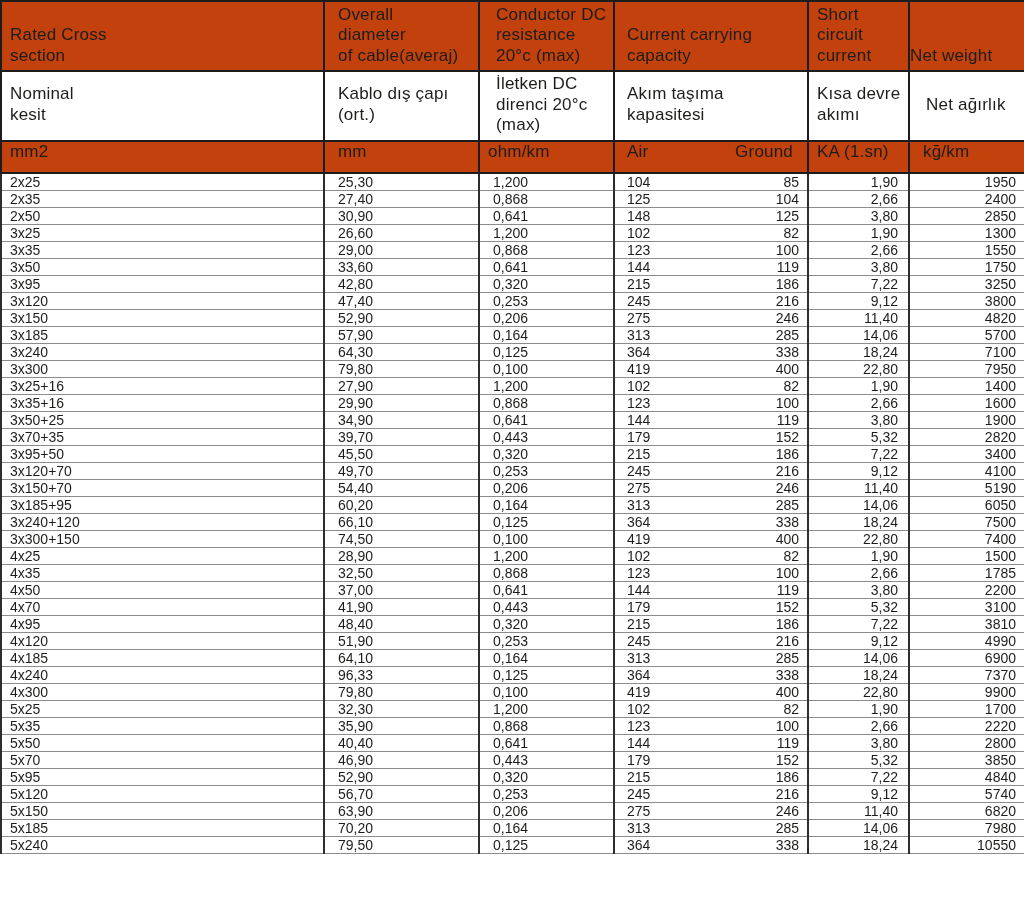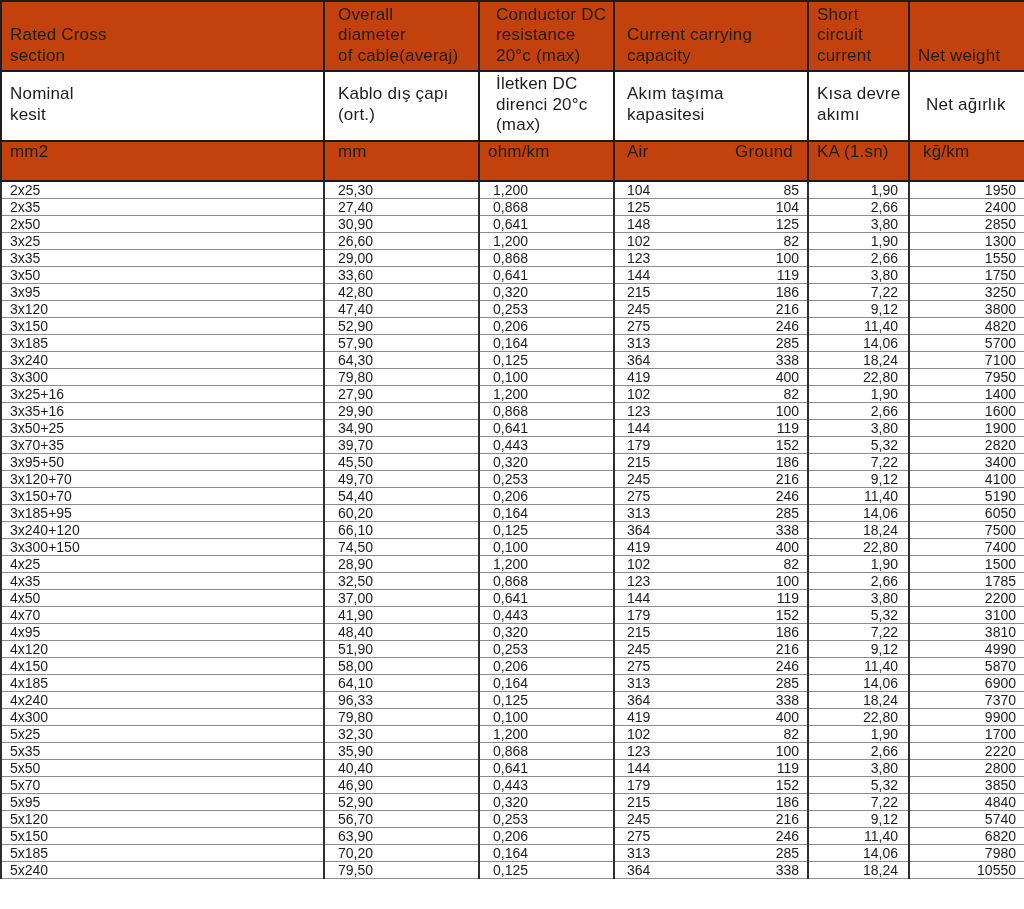--- a/index.html
+++ b/index.html
@@ -31,25 +31,25 @@
     font-weight: normal;
     text-align: left;
     white-space: pre-line;
     font-size: 17px;
     line-height: 20.5px;
     letter-spacing: 0.2px;
     padding: 2px 4px 4px 8px;
   }
   thead tr.hrow1 th { height: 70px; vertical-align: bottom; }
   thead tr.hrow2 th { height: 68px; vertical-align: middle; background: #ffffff; }
-  thead tr.units th { height: 24px; vertical-align: middle; padding-top: 0; padding-bottom: 18px; }
+  thead tr.units th { height: 24px; vertical-align: middle; padding-top: 0; padding-bottom: 10px; }
   th.pl13 { padding-left: 13px; }
   th.pl12 { padding-left: 12px; }
   th.pl6  { padding-left: 16px; }
-  th.pl3  { padding-left: 8px; margin-top: 32px; }
+  th.pl3  { padding-left: 0; margin-top: 32px; }
   th.tr   { text-align: right; padding-right: 14px; }
   .nbr { border-right: none !important; }
   .nbl { border-left: none !important; }
   
   tbody tr { height: 17px; }
   tbody td {
     border-left: 2px solid #2e2e2c;
     border-right: 2px solid #2e2e2c;
     border-top: 1px solid #8c8c8c;
     border-bottom: 1px solid #8c8c8c;
@@ -368,29 +368,20 @@
         <tr>
           <td class="c-left">4x120</td>
           <td class="c-left pl13">51,90</td>
           <td class="c-left pl13">0,253</td>
           <td class="c-left pl12 nbr">245</td>
           <td class="c-right nbl">216</td>
           <td class="c-right pr10">9,12</td>
           <td class="c-right">4990</td>
         </tr>
         <tr>
-          <td class="c-left">4x150</td>
-          <td class="c-left pl13">58,00</td>
-          <td class="c-left pl13">0,206</td>
-          <td class="c-left pl12 nbr">275</td>
-          <td class="c-right nbl">246</td>
-          <td class="c-right pr10">11,40</td>
-          <td class="c-right">5870</td>
-        </tr>
-        <tr>
           <td class="c-left">4x185</td>
           <td class="c-left pl13">64,10</td>
           <td class="c-left pl13">0,164</td>
           <td class="c-left pl12 nbr">313</td>
           <td class="c-right nbl">285</td>
           <td class="c-right pr10">14,06</td>
           <td class="c-right">6900</td>
         </tr>
         <tr>
           <td class="c-left">4x240</td>

